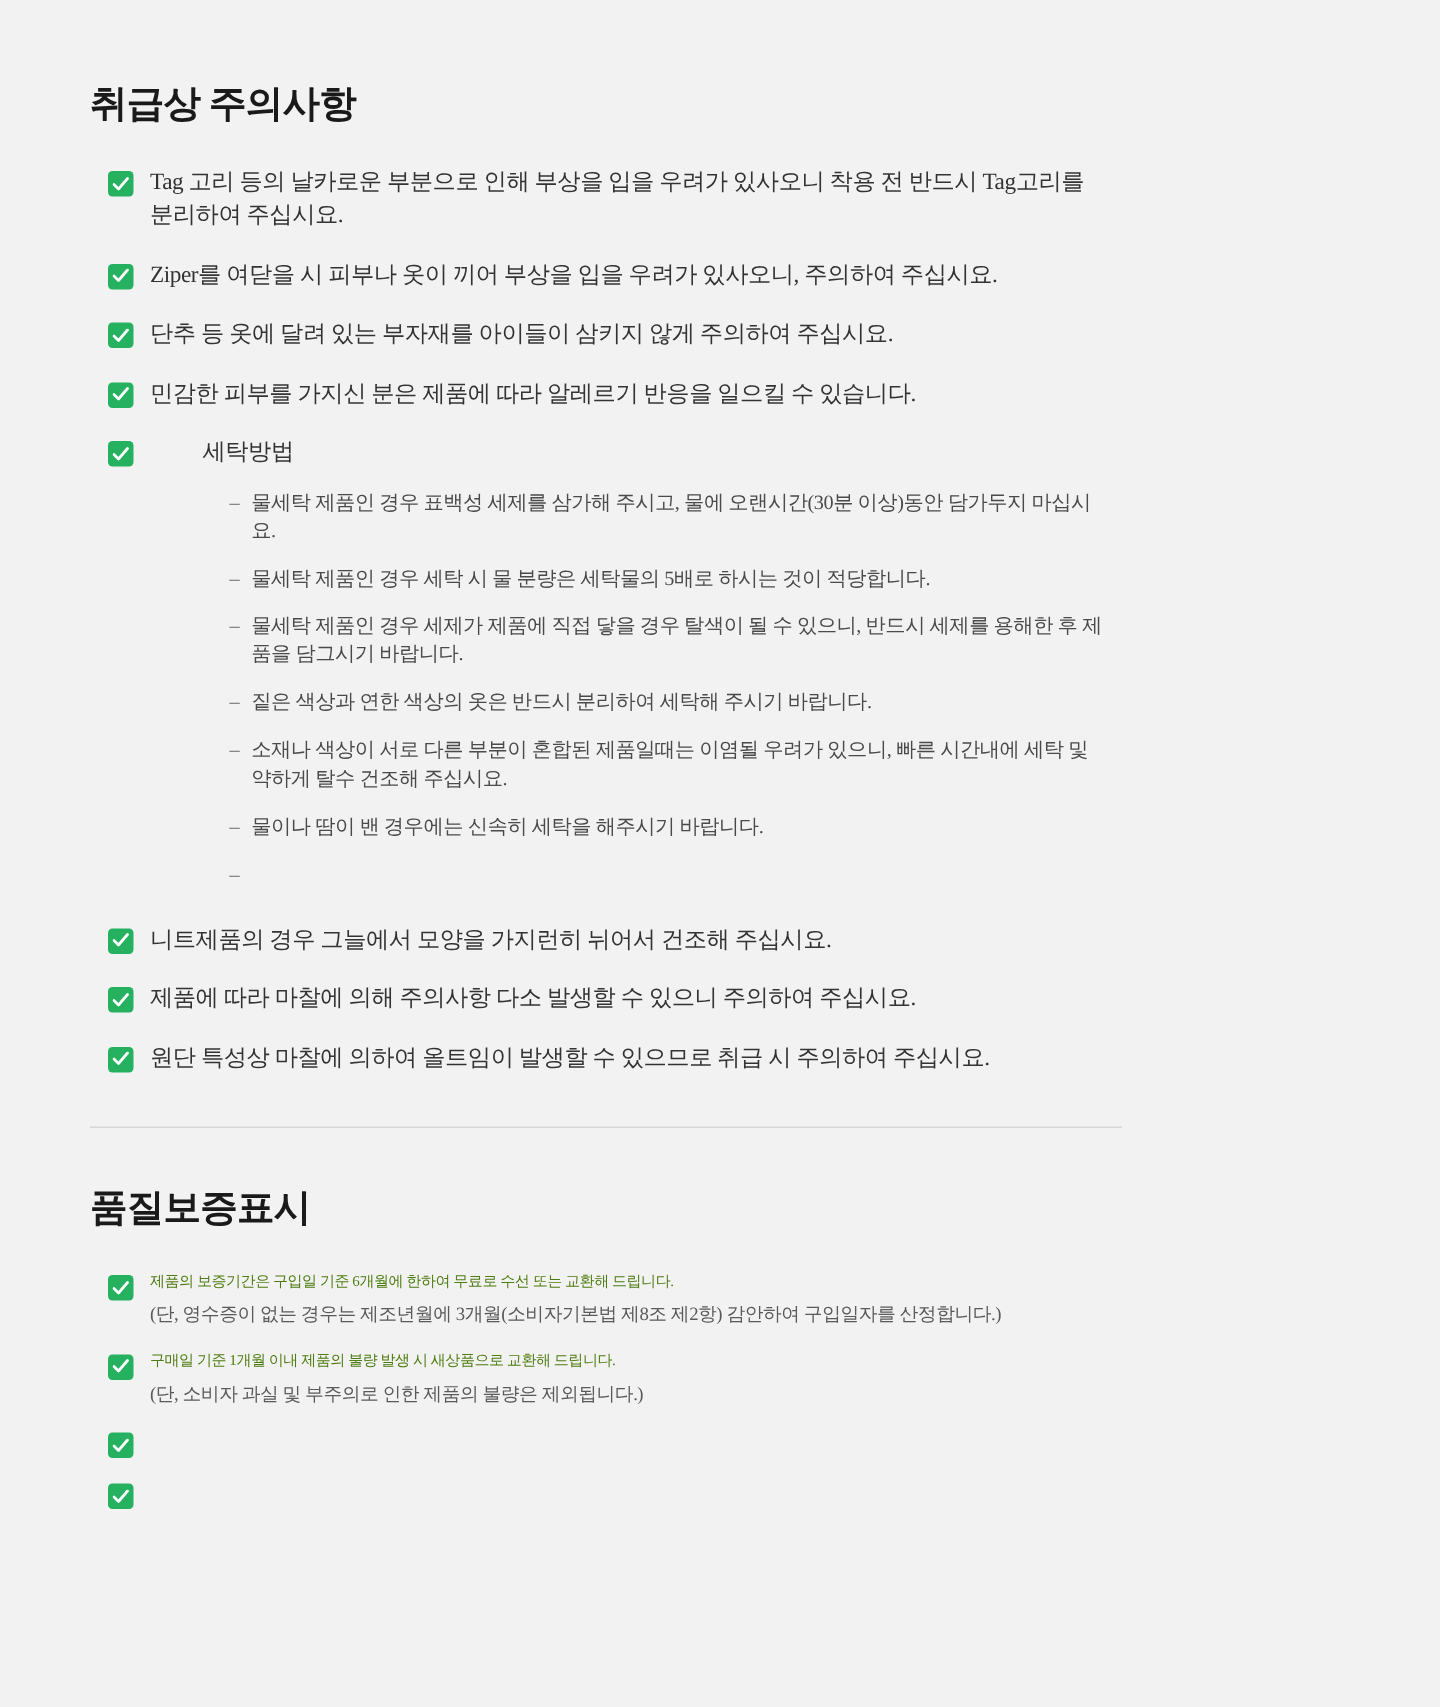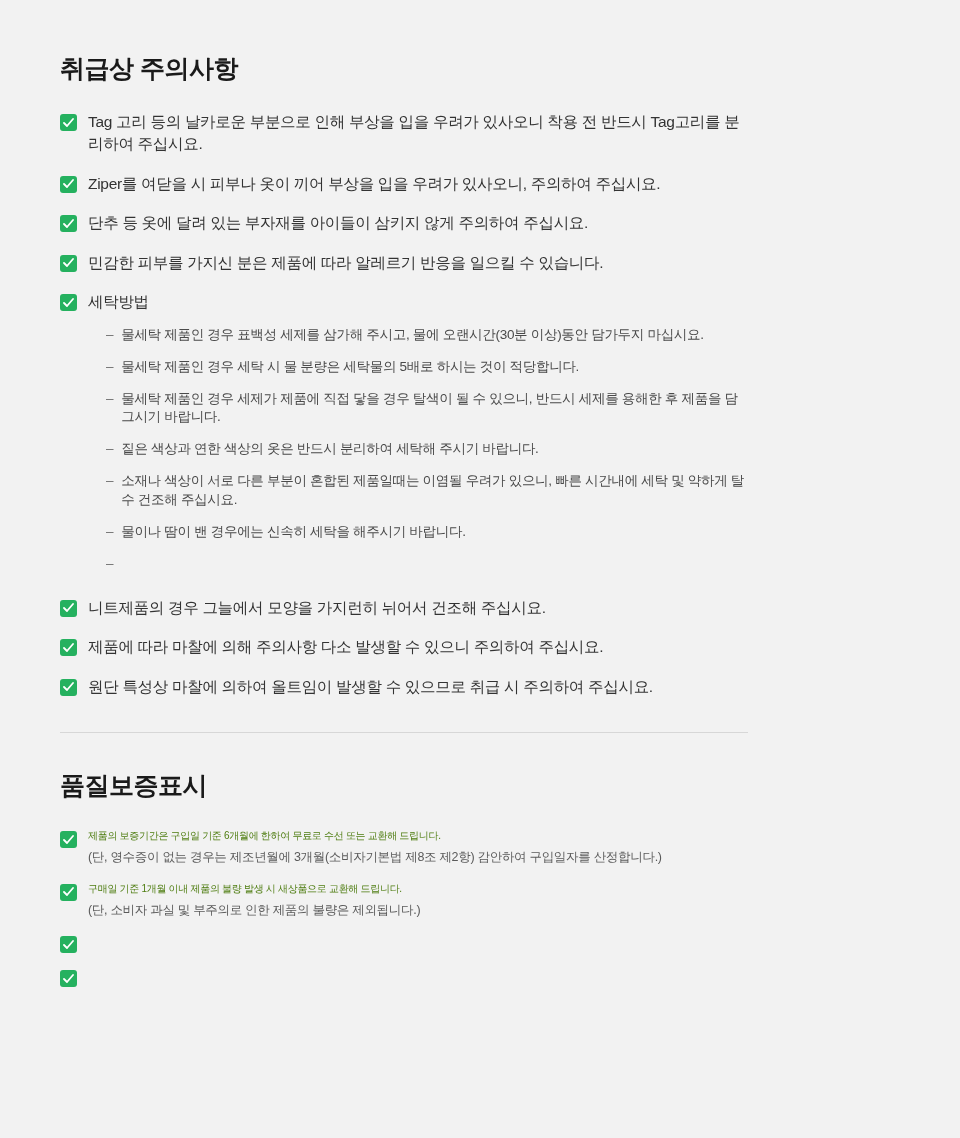--- a/index.html
+++ b/index.html
@@ -11,34 +11,35 @@
     min-height: 1138px;
     background: #f2f2f2;
     font-family: "Liberation Sans", sans-serif;
     color: #333333;
     -webkit-font-smoothing: antialiased;
   }
   .page {
     width: 808px;
     box-sizing: border-box;
     padding: 52px 60px 40px 60px;
+    font-family: Liberation Serif, serif;
   }
   .section-title {
     font-size: 25px;
     font-weight: bold;
     color: #1a1a1a;
     letter-spacing: -0.5px;
     margin: 0 0 26px 0;
   }
   .section-2 .section-title {
     margin-top: 0;
   }
   .check-list {
     list-style: none;
-    margin: 0;
+    margin: 12px;
     padding: 0;
   }
   .check-item {
     display: flex;
     align-items: flex-start;
     margin-bottom: 17px;
   }
   .check-box {
     flex: 0 0 auto;
     width: 17px;
@@ -94,20 +95,21 @@
     margin-top: 6px;
     line-height: 1.4;
   }
   .divider {
     height: 1px;
     background: #d7d7d7;
     margin: 34px 0 36px 0;
   }
   .section-1 .check-list > .check-item:nth-child(5) {
     margin-bottom: 10px;
+    gap: 35px;
   }
   .section-2 .check-item {
     margin-bottom: 14px;
   }
   .multi .check-text .note-line + .note-line {
     margin-top: 5px;
   }
 </style>
 </head>
 <body>

